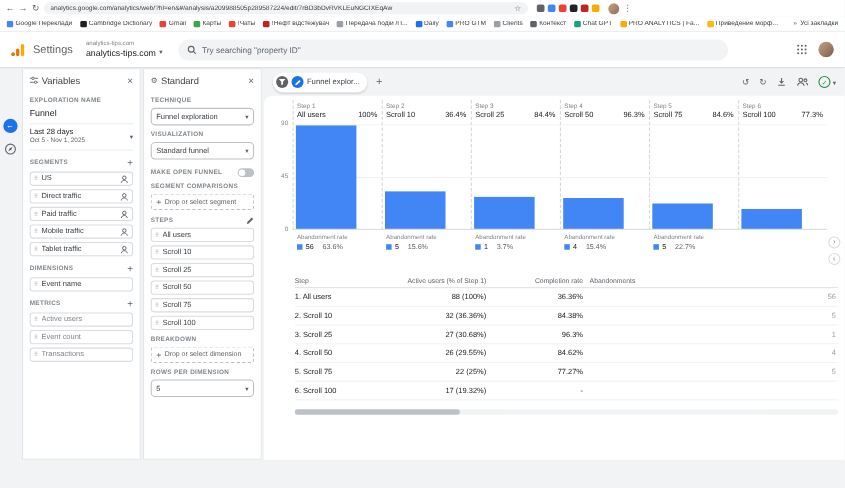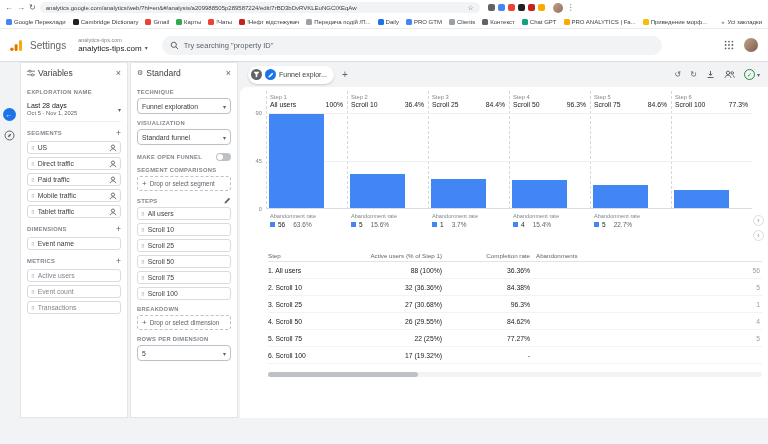--- a/index.html
+++ b/index.html
@@ -261,20 +261,21 @@
               <path d="M0 2.2h8M0 5.8h8" stroke="#5f6368" stroke-width="0.8"></path>
               <circle cx="3" cy="2.2" r="1.1" fill="#fff" stroke="#5f6368" stroke-width="0.8"></circle>
               <circle cx="5.4" cy="5.8" r="1.1" fill="#fff" stroke="#5f6368" stroke-width="0.8"></circle>
             </svg>
           <span class="panel-title">Variables</span>
         </span>
         <span class="x">×</span>
       </div>
       <div class="pbody">
         <div class="lbl">EXPLORATION NAME</div>
+        <div class="expl-name">Funnel</div>
         <div class="date-box">
           <div>
             <div class="date-main">Last 28 days</div>
             <div class="date-sub">Oct 5 - Nov 1, 2025</div>
           </div>
           <span class="caret">▾</span>
         </div>
         <div class="sect-head">
           <span class="lbl">SEGMENTS</span>
           <span class="plus">+</span>

